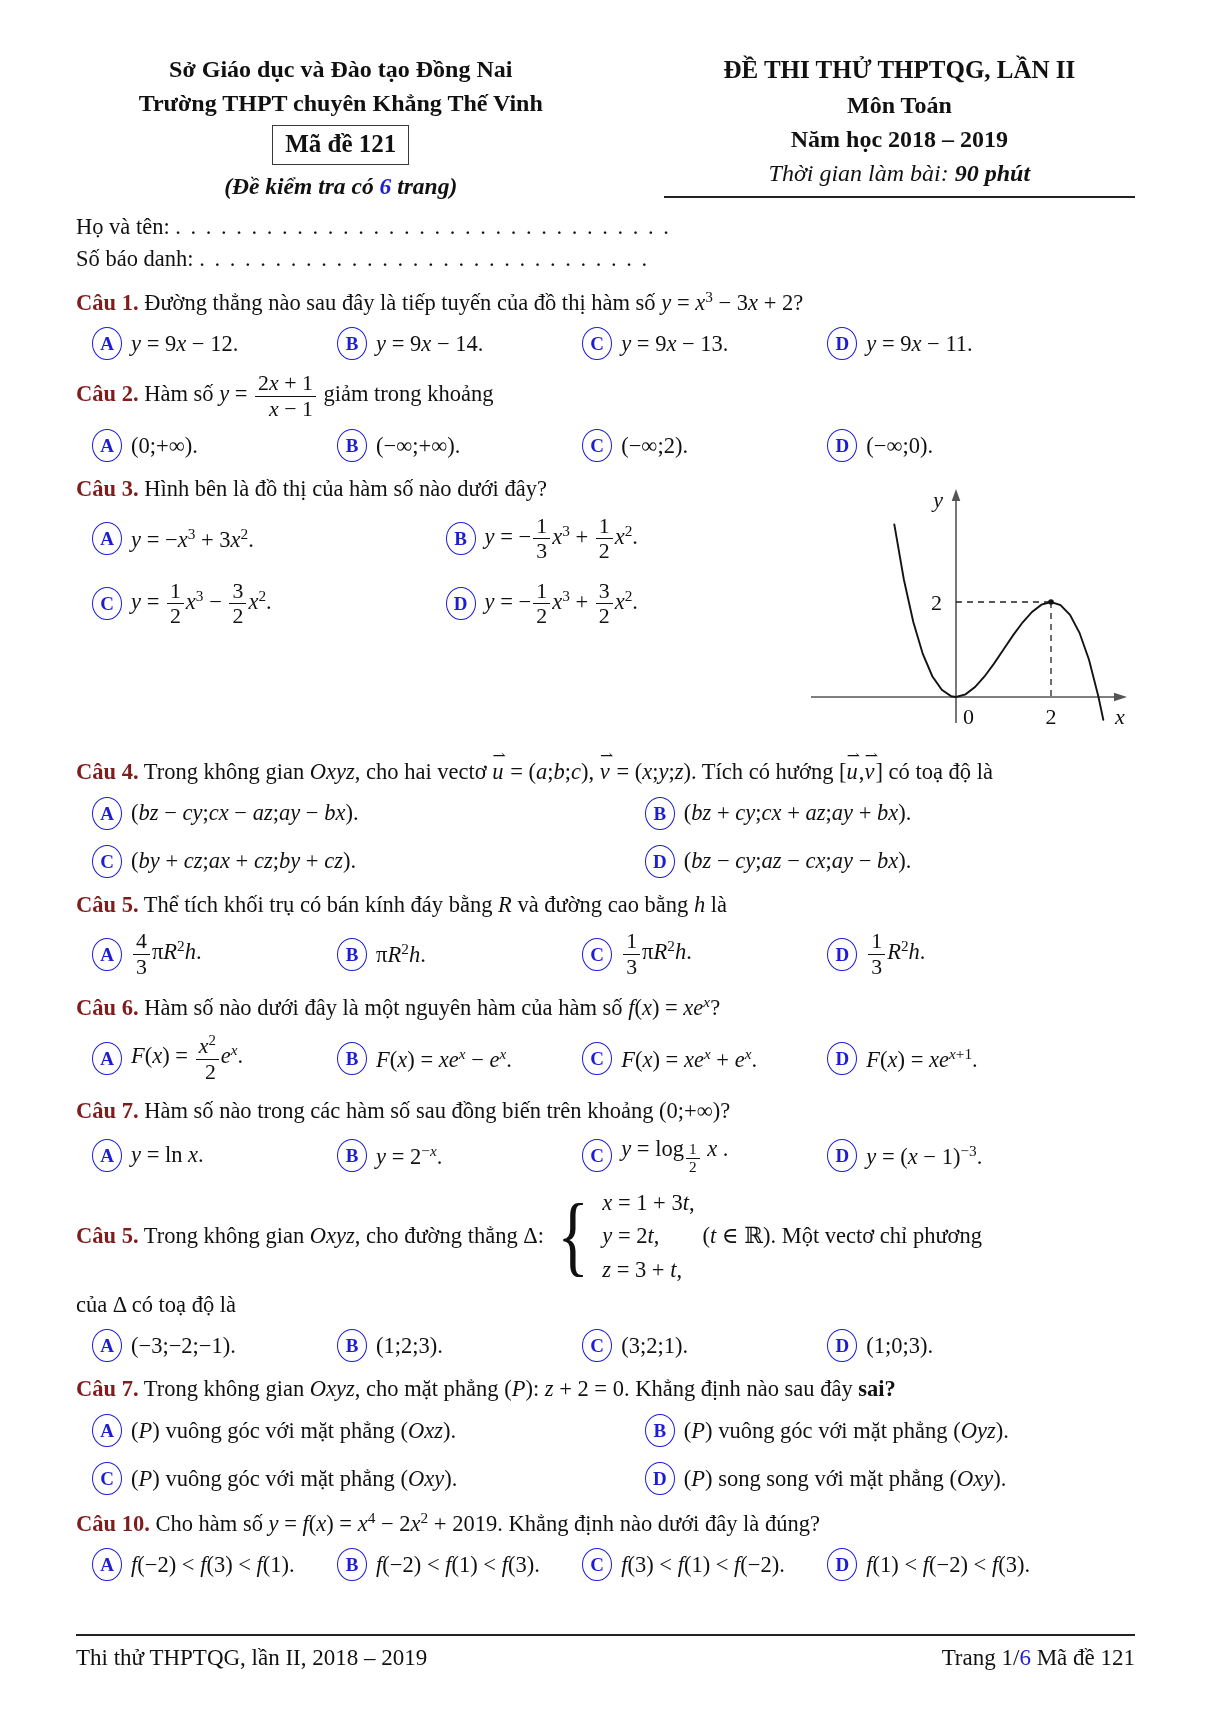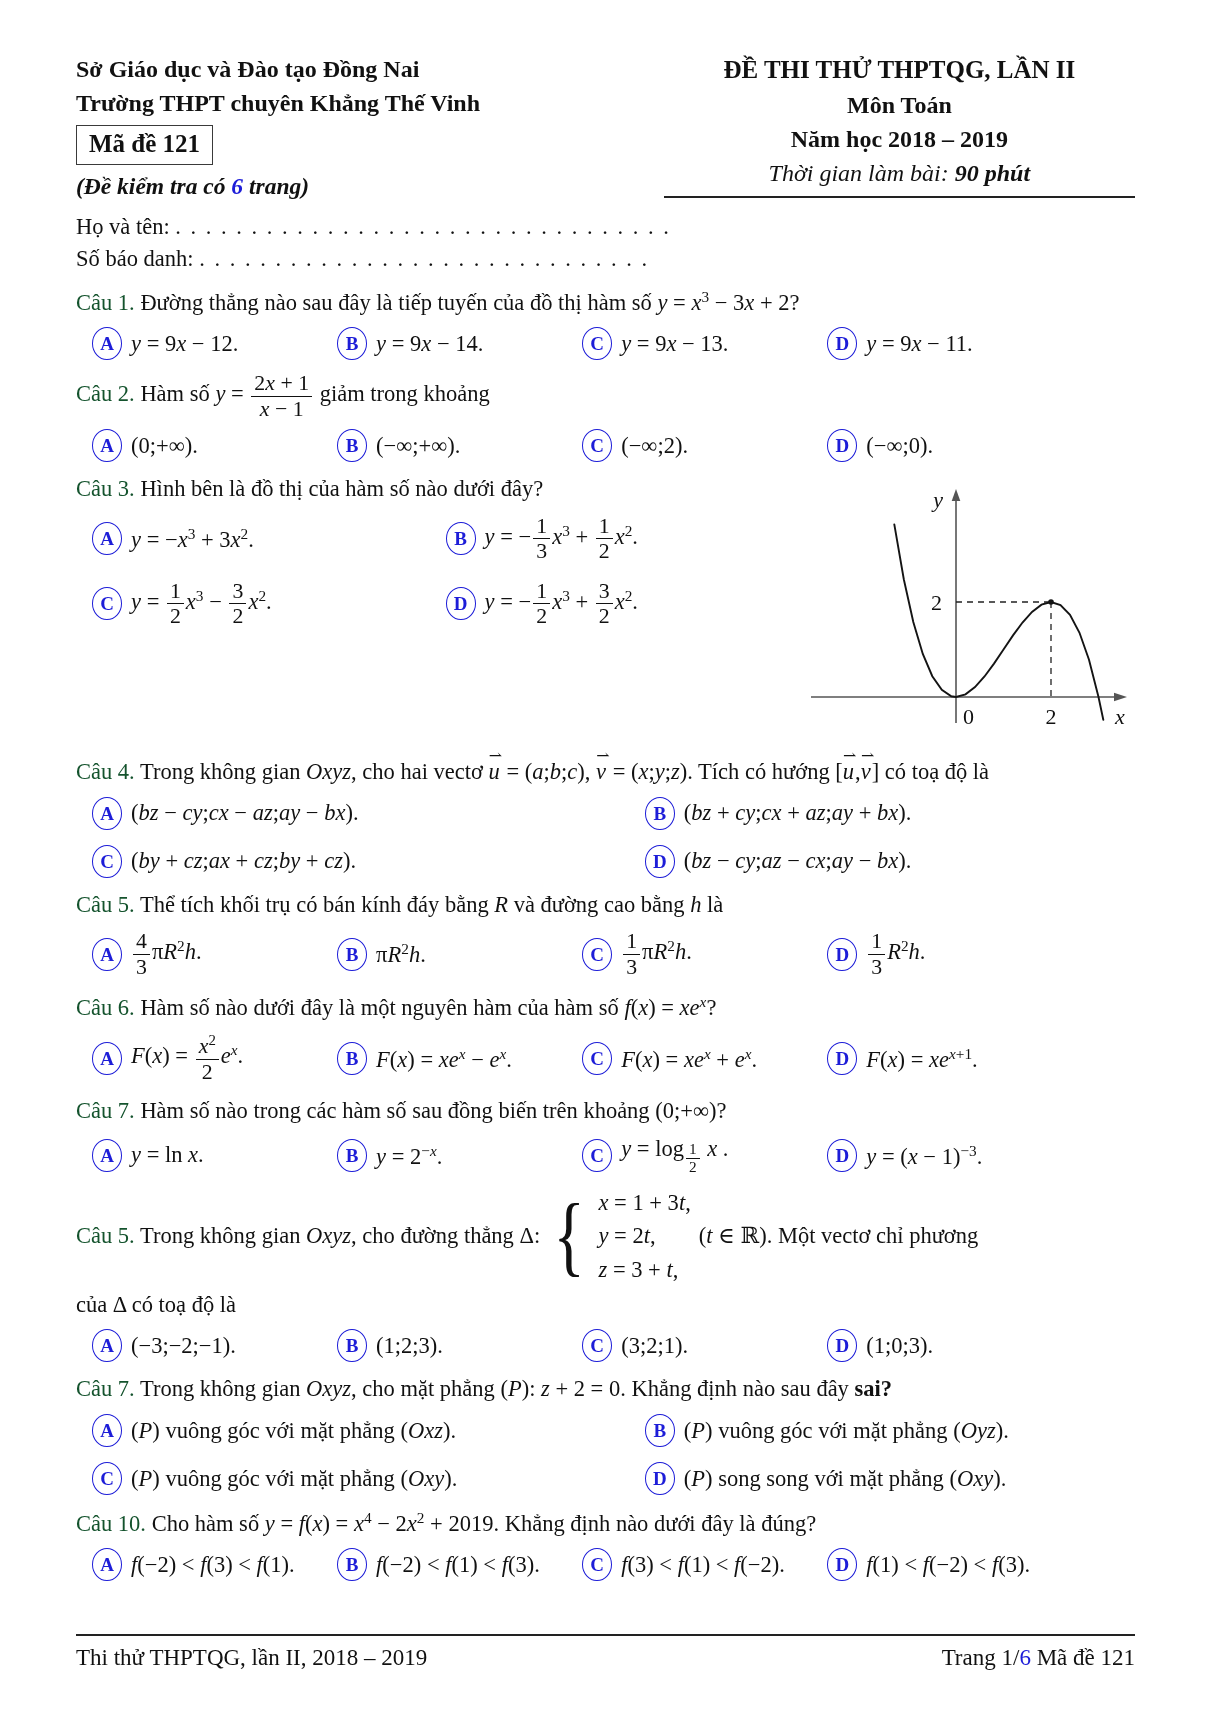--- a/index.html
+++ b/index.html
@@ -2,52 +2,52 @@
 <html><head>
 <meta charset="utf-8">
 <style>
   html,body{margin:0;padding:0;background:#ffffff;}
   body{width:1211px;height:1713px;font-family:"Liberation Serif","DejaVu Serif",serif;
        font-size:22.5px;color:#111;-webkit-font-smoothing:antialiased;}
   .page{position:relative;width:1211px;height:1713px;box-sizing:border-box;padding:52px 76px 0;overflow:hidden;}
 
   
   .hdr{display:flex;justify-content:space-between;align-items:flex-start;}
-  .hdr-left{width:50%;font-weight:bold;font-size:24px;line-height:1.42;}
+  .hdr-left{width:50%;text-align:center;font-weight:bold;font-size:24px;line-height:1.42;}
   .code-box{display:inline-block;border:1.6px solid #3a3a3a;padding:0 12px 2px;margin-top:5px;font-size:25px;}
   .note{font-style:italic;margin-top:5px;font-size:23.5px;}
   .hdr-right{width:44.5%;text-align:center;font-weight:bold;font-size:24px;line-height:1.42;
              border-bottom:2.2px solid #222;padding-bottom:6px;}
   .hdr-right .title{font-size:25px;}
   .time{font-weight:normal;font-style:italic;}
   .time b{font-style:italic;}
 
   
   .student{margin-top:8px;line-height:1.4;}
   .dots{letter-spacing:2px;}
 
   
   .q{margin-top:11px;}
-  .qlabel{color:#14532d;font-weight:normal;}
+  .qlabel{color:#7f1d1d;font-weight:bold;}
   .stem{margin:6px 0 2px;text-align:justify;line-height:1.45;}
   .choices{display:grid;margin-left:16px;align-items:center;margin-top:3px;}
   .c4{grid-template-columns:23.5% 23.5% 23.5% 29.5%;}
   .c2{grid-template-columns:53% 47%;row-gap:10px;}
   .choice{display:flex;align-items:center;gap:9px;margin-top:5px;white-space:nowrap;}
   .bubble{flex:0 0 auto;width:28px;height:31px;border:1.8px solid #1d1dd8;border-radius:50%;
           display:inline-flex;align-items:center;justify-content:center;
           color:#1d1dd8;font-weight:bold;font-size:19px;line-height:1;}
   .cbody{white-space:nowrap;}
 
   
   .m{white-space:nowrap;}
   .m i{font-style:italic;}
   sup{font-size:0.68em;}
   sub{font-size:0.68em;}
-  .frac{display:inline-flex;flex-direction:column;vertical-align:middle;text-align:center;
+  .frac{display:inline-flex;flex-direction:column;vertical-align:middle;text-align:right;
         line-height:1.12;font-size:0.97em;margin:0 2px;}
   .fn{display:block;border-bottom:1.5px solid #111;padding:0 3px;}
   .fd{display:block;padding:0 3px;}
   sub .frac{font-size:1em;line-height:1.05;}
   .vec{position:relative;display:inline-block;margin-right:1px;}
   .vec::after{content:"\21C0";position:absolute;left:0.02em;top:-0.66em;font-size:0.72em;font-style:normal;}
   .blue{color:#1d1dd8;}
 
   
   .q3{position:relative;min-height:272px;}

